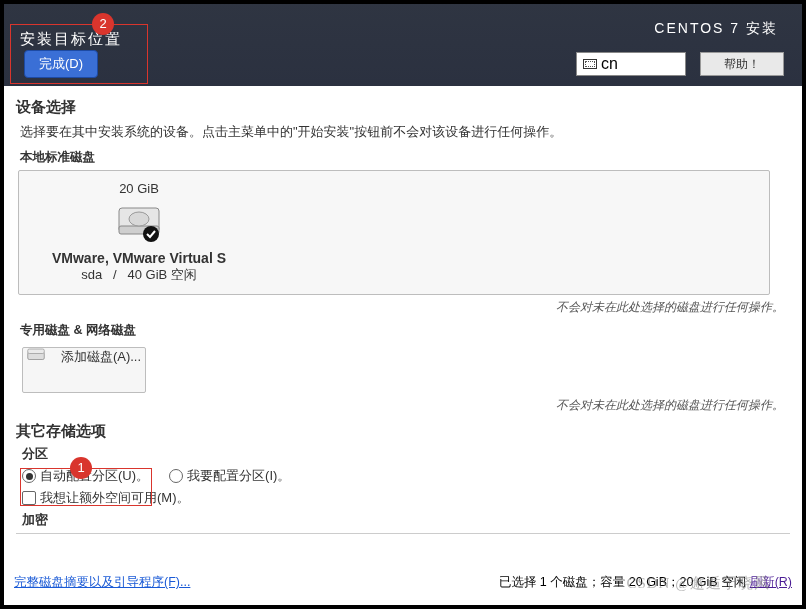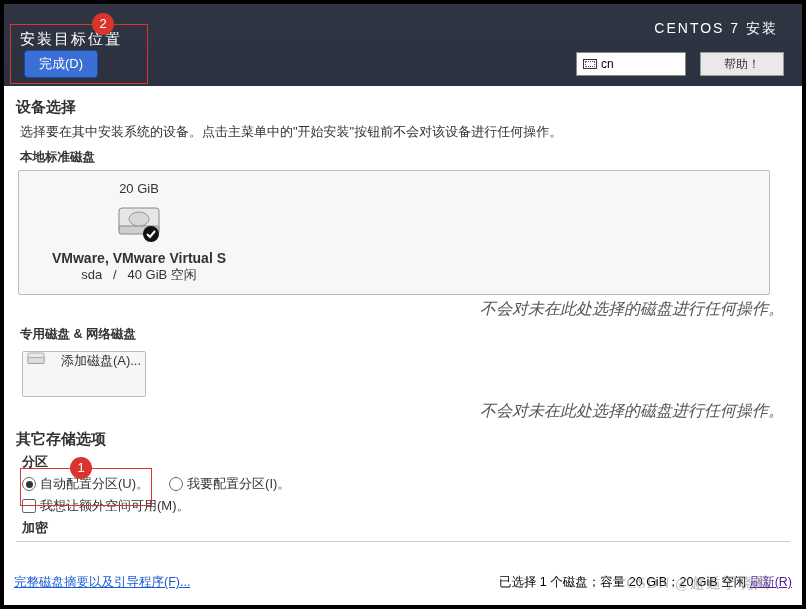--- a/index.html
+++ b/index.html
@@ -54,21 +54,21 @@
 
   .tb-right-title {
     position:absolute; top:20px; right:28px; font-size:14px; letter-spacing:2px;
   }
   .lang-box {
     position:absolute; top:52px; right:120px;
     width:110px; height:24px;
     background:#fff; color:#000;
     border:1px solid #888;
     display:flex; align-items:center; gap:4px;
-    padding:0 6px; font-size:12px;
+    padding:0 6px; font-size:16px;
   }
   .lang-icon { width:14px; height:10px; border:1px solid #333; display:inline-block; position:relative;}
   .lang-icon::after{content:""; position:absolute; inset:1px; border:1px dotted #555;}
   .help-btn {
     position:absolute; top:52px; right:22px;
     width:84px; height:24px;
     background:#e9e9e9; color:#333;
     border:1px solid #999;
     font-size:12px;
     display:flex; align-items:center; justify-content:center;
@@ -89,21 +89,21 @@
   }
   .disk-card {
     width:220px;
     text-align:center;
     padding:4px 0;
   }
   .disk-size { font-size:13px; }
   .disk-svg { margin:6px auto; display:block;}
   .disk-name { font-weight:bold; font-size:14px; }
   .disk-meta { font-size:13px; }
-  .disk-note { text-align:right; font-style:italic; color:#555; font-size:16px; margin:2px 6px 6px 0;}
+  .disk-note { text-align:right; font-style:italic; color:#555; font-size:12px; margin:2px 6px 6px 0;}
 
   .add-disk {
     border:1px solid #bdbdbd; border-radius:2px;
     background:#f6f6f6;
     width:124px; height:46px;
     display:inline-flex; flex-direction:row; justify-content:center;
     gap:16px; cursor:pointer; margin:4px 0 2px 6px;
   }
   .add-disk span{font-size:13px;}
   .add-icon{width:18px;height:14px;}

